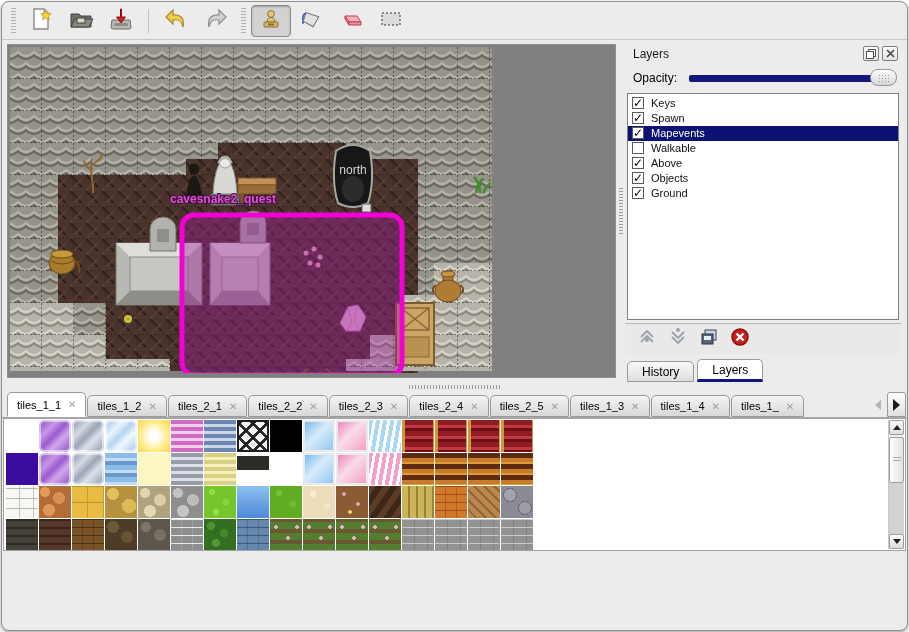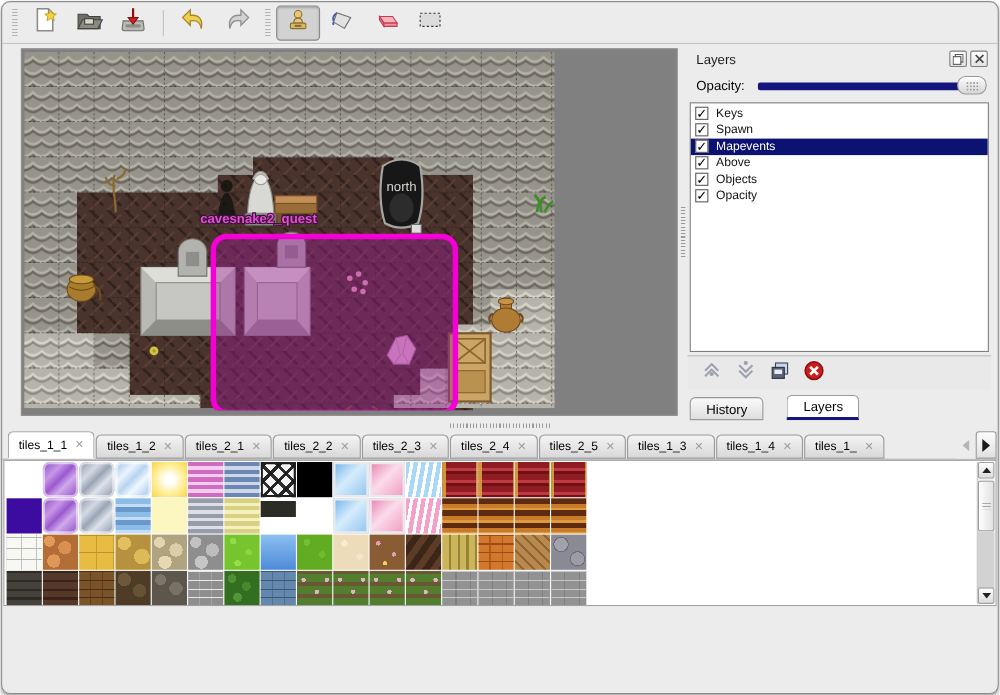--- a/index.html
+++ b/index.html
@@ -13,41 +13,41 @@
 
   
   .toolbar{height:38px;display:flex;align-items:center;padding:0 4px;border-bottom:1px solid #c6c6c6;}
   .tb-grip{width:5px;height:26px;margin:0 5px;background:repeating-linear-gradient(180deg,#b2b2b2 0 1px,transparent 1px 3px);}
   .tb-sep{width:1px;height:24px;background:#c2c2c2;margin:0 7px;}
   .tb-btn{width:40px;height:32px;display:flex;align-items:center;justify-content:center;border:1px solid transparent;border-radius:4px;}
   .tb-btn.active{background:#d2d2d2;border-color:#8a8a8a;box-shadow:inset 0 1px 2px rgba(0,0,0,.25);}
 
   
   .main-row{display:flex;height:342px;}
-  .canvas-wrap{flex:1;margin:4px 0 4px 17px;border:1px solid #8f8f8f;background:#808080;position:relative;overflow:hidden;}
+  .canvas-wrap{flex:1;margin:4px 0 4px 5px;border:1px solid #8f8f8f;background:#808080;position:relative;overflow:hidden;}
   .canvas-wrap svg{display:block;}
   .vsplit{width:9px;display:flex;align-items:center;justify-content:center;}
   .vsplit .grip{width:4px;height:46px;background:repeating-linear-gradient(180deg,#9a9a9a 0 1px,transparent 1px 3px);}
 
   
   .dock{width:282px;display:flex;flex-direction:column;padding:2px 6px 0 0;}
   .panel-titlebar{height:24px;display:flex;align-items:center;padding:0 3px 0 8px;font-size:12px;color:#1a1a1a;}
   .panel-titlebar .spacer{flex:1;}
   .mini-btn{width:16px;height:15px;margin-left:3px;border:1px solid #7e7e7e;border-radius:2px;background:linear-gradient(#fdfdfd,#e2e2e2);display:flex;align-items:center;justify-content:center;}
   .opacity-row{height:24px;display:flex;align-items:center;gap:12px;padding:0 4px 0 8px;font-size:12px;}
   .slider{flex:1;height:17px;position:relative;}
   .slider-track{position:absolute;left:0;right:2px;top:6px;height:7px;background:#15157e;border-radius:2px;}
   .slider-handle{position:absolute;right:0;top:0;width:27px;height:17px;border:1px solid #969696;border-radius:8px;background:linear-gradient(#fefefe,#d6d6d6);}
   .slider-handle::after{content:"";position:absolute;left:7px;top:4px;width:13px;height:9px;background:radial-gradient(circle,#9a9a9a 0.8px,transparent 1px);background-size:3px 3px;}
   .layer-list{margin:3px 2px 0 2px;height:228px;background:#fff;border:1px solid #7e7e7e;font-size:11px;overflow:hidden;padding-top:2px;}
   .layer-row{height:15px;display:flex;align-items:center;gap:7px;padding-left:4px;color:#111;}
   .layer-row.selected{background:#0c1272;color:#fff;}
   .checkbox{width:12px;height:12px;border:1px solid #5a5a5a;background:#fff;color:#000;font-size:12px;line-height:10px;text-align:center;font-weight:bold;flex:0 0 auto;}
   .layer-btns{height:31px;margin-top:3px;border-top:1px solid #b8b8b8;display:flex;align-items:center;gap:11px;padding-left:12px;background:#e9e9e9;}
-  .dock-tabbar{margin-top:5px;display:flex;gap:21px;padding-left:2px;align-items:flex-end;}
+  .dock-tabbar{margin-top:5px;display:flex;gap:3px;padding-left:2px;align-items:flex-end;}
   .dock-tab{height:21px;padding:0 14px;display:flex;align-items:center;font-size:12px;border:1px solid #9a9a9a;border-radius:5px 5px 0 0;background:linear-gradient(#fafafa,#dedede);}
   .dock-tab.active{background:#fff;border-bottom:3px solid #15157e;height:23px;}
 
   
   .hsplit{height:10px;display:flex;align-items:center;justify-content:center;}
   .hsplit .grip{height:4px;width:92px;background:repeating-linear-gradient(90deg,#9a9a9a 0 1px,transparent 1px 3px);}
 
   
   .tilesets{height:184px;position:relative;}
   .ts-titlebar{height:24px;display:flex;align-items:flex-end;padding:0 3px 0 4px;}
@@ -413,30 +413,34 @@
           </div>
           <div class="layer-row">
             <span class="checkbox">✓</span>
             <span class="layer-label">Spawn</span>
           </div>
           <div class="layer-row selected">
             <span class="checkbox">✓</span>
             <span class="layer-label">Mapevents</span>
           </div>
           <div class="layer-row">
+            <span class="checkbox"></span>
+            <span class="layer-label">Walkable</span>
+          </div>
+          <div class="layer-row">
             <span class="checkbox">✓</span>
             <span class="layer-label">Above</span>
           </div>
           <div class="layer-row">
             <span class="checkbox">✓</span>
             <span class="layer-label">Objects</span>
           </div>
           <div class="layer-row">
             <span class="checkbox">✓</span>
-            <span class="layer-label">Opacity</span>
+            <span class="layer-label">Ground</span>
           </div>
         </div>
       <div class="layer-btns">
         <span><svg width="20" height="20" viewBox="0 0 20 20" fill="none" stroke="#9aa0ae" stroke-width="1.8">
               <path d="M4 10 L10 4 L16 10"></path>
               <path d="M4 15 L10 9 L16 15"></path>
               <circle cx="10" cy="13" r="1" fill="#9aa0ae"></circle>
             </svg></span>
         <span><svg width="20" height="20" viewBox="0 0 20 20" fill="none" stroke="#9aa0ae" stroke-width="1.8">
               <path d="M4 5 L10 11 L16 5"></path>

